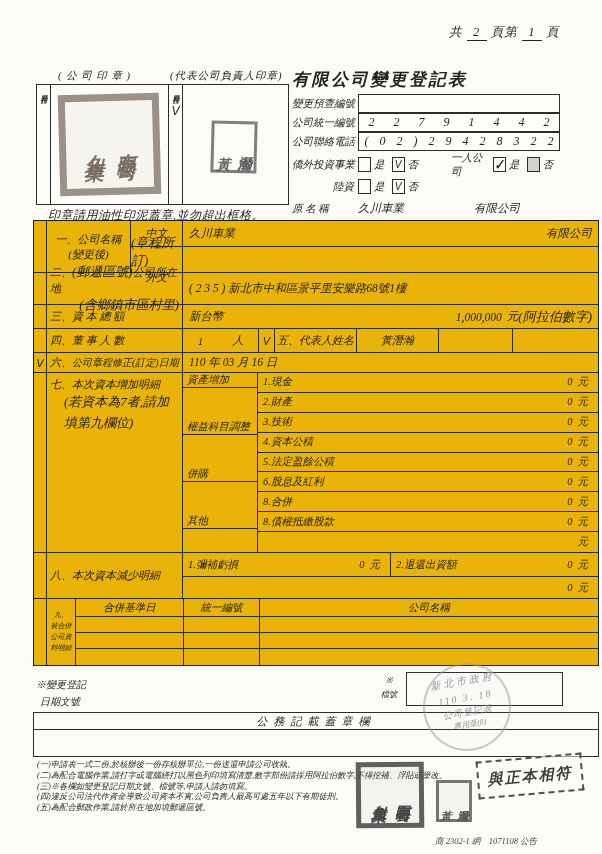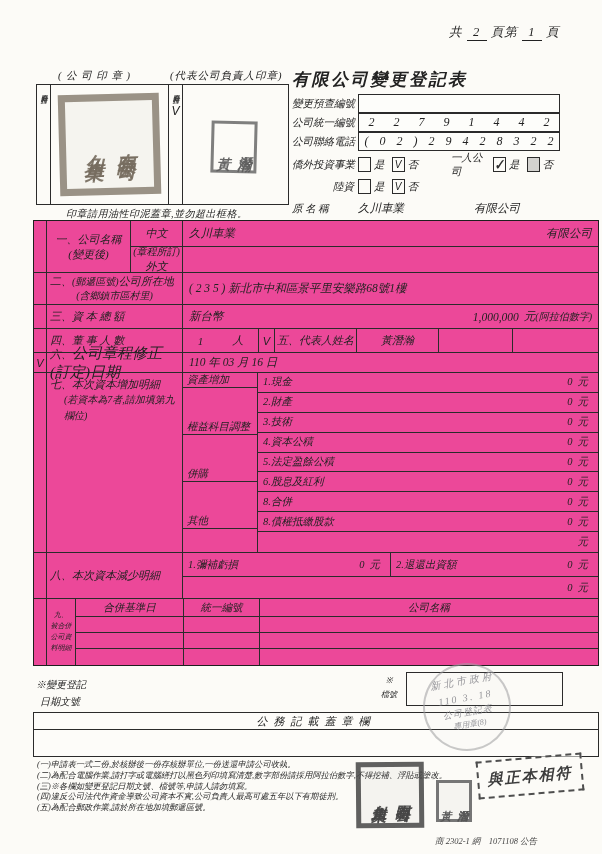--- a/index.html
+++ b/index.html
@@ -19,47 +19,47 @@
 .sc1{width:132px;border-right:1px solid #2b2b2b;}
 .sc2{flex:1;}
 .seal-strip{position:absolute;left:0;top:0;bottom:0;width:14px;border-right:1px solid #2b2b2b;display:flex;flex-direction:column;align-items:center;padding-top:5px;}
 .vtext{writing-mode:vertical-rl;text-orientation:upright;font-size:6.5px;letter-spacing:.5px;color:#333;}
 .strip-v{font-size:12px;margin-top:3px;font-family:"Liberation Sans",sans-serif;}
 .seal-co{position:absolute;left:22px;top:9px;width:101px;height:101px;border:7px solid rgba(128,118,104,.78);display:flex;align-items:center;justify-content:center;gap:6px;color:rgba(118,108,95,.92);transform:rotate(-1.5deg);background:rgba(160,150,135,.07);}
 .vcol{writing-mode:vertical-rl;text-orientation:upright;}
 .seal-co .vcol{font-weight:bold;font-size:19px;letter-spacing:3px;}
 .seal-rep{position:absolute;left:42px;top:36px;width:46px;height:52px;border:3px solid rgba(105,105,105,.85);display:flex;align-items:center;justify-content:center;gap:3px;color:rgba(95,95,95,.95);font-weight:bold;transform:rotate(1.5deg);}
 .seal-rep .vcol{font-size:14px;letter-spacing:2px;}
-.seal-note{position:absolute;top:207px;left:66px;font-size:10px;letter-spacing:.5px;}
+.seal-note{position:absolute;top:207px;left:48px;font-size:12px;letter-spacing:.5px;}
 .form-title{position:absolute;top:68px;left:292px;font-size:17px;font-weight:bold;letter-spacing:2.5px;}
 .hfields{position:absolute;top:94px;left:292px;width:268px;}
 .hrow{display:flex;align-items:center;height:19px;}
 .hlabel{width:66px;font-size:10.5px;flex:none;}
 .hlabel.right{text-align:right;padding-right:4px;}
 .hbox{flex:1;height:19px;border:1px solid #2b2b2b;display:flex;align-items:center;justify-content:space-around;font-size:12px;margin-top:-1px;background:#fdfdfa;}
 .hrow2{display:flex;align-items:center;margin-top:5px;height:17px;}
 .cb{width:13px;height:15px;border:1px solid #2b2b2b;display:inline-flex;align-items:center;justify-content:center;font-size:10px;flex:none;font-family:"Liberation Sans",sans-serif;}
 .cb.smudge{background:rgba(150,150,148,.4);}
 .cblabel{font-size:10.5px;margin:0 7px 0 3px;}
 .gap{width:26px;flex:none;}
 .op-label{font-size:10.5px;margin-right:4px;}
 .hand{display:inline-block;transform:rotate(-10deg) scale(1.3);font-weight:bold;color:#2e2e2e;}
 .orig-suffix{margin-left:auto;padding-right:40px;}
-.mtable{position:absolute;top:220px;left:33px;width:566px;border:1.5px solid #1f1f1f;display:flex;flex-direction:column;font-size:11px;background:#ec4899;}
+.mtable{position:absolute;top:220px;left:33px;width:566px;border:1.5px solid #1f1f1f;display:flex;flex-direction:column;font-size:11px;background:#eab308;}
 .mrow{display:flex;flex-direction:row;}
 .ck{width:13px;border-right:1px solid #2b2b2b;display:flex;align-items:center;justify-content:center;font-size:11px;flex:none;font-family:"Liberation Sans",sans-serif;}
 .mlabel{border-right:1px solid #2b2b2b;display:flex;flex-direction:column;justify-content:center;padding:2px 3px;flex:none;}
 .w84{width:84px;align-items:center;text-align:center;}
 .w136{width:136px;}
 .mlabel.top{justify-content:flex-start;padding-top:4px;}
 .sublabel{width:52px;border-right:1px solid #2b2b2b;display:flex;flex-direction:column;align-items:center;justify-content:center;flex:none;}
 .val{flex:1;display:flex;align-items:center;padding:0 6px;font-size:11.5px;}
 .push{margin-left:auto;}
-.tiny{font-size:10px;}
-.small9{font-size:15px;}
+.tiny{font-size:13px;}
+.small9{font-size:10px;}
 .srow{display:flex;flex-direction:row;}
 .cell-c{display:flex;align-items:center;justify-content:center;flex:none;}
 .gcol{width:75px;border-right:1px solid #2b2b2b;display:flex;flex-direction:column;flex:none;gap:32px;}
 .gcell{display:flex;align-items:center;padding-left:4px;font-size:10.5px;}
 .irow{display:flex;align-items:center;padding:0 10px 0 5px;font-size:10.5px;height:20px;}
 .ival{margin-left:auto;display:flex;gap:5px;align-items:baseline;}
 .vlabel{width:29px;border-right:1px solid #2b2b2b;display:flex;flex-direction:column;align-items:center;justify-content:center;font-size:7px;line-height:1.6;flex:none;}
 .s9c1{width:108px;border-right:1px solid #2b2b2b;display:flex;align-items:center;justify-content:center;flex:none;font-size:10.5px;}
 .s9c2{width:76px;border-right:1px solid #2b2b2b;display:flex;align-items:center;justify-content:center;flex:none;font-size:10.5px;}
 .s9c3{display:flex;align-items:center;justify-content:center;font-size:10.5px;}
@@ -215,21 +215,21 @@
           </div>
           <div class="val"></div>
         </div>
       </div>
     </div>
 
     <div class="mrow bb" style="height:32px">
       <div class="ck"></div>
       <div class="mlabel w136">
         <div><span>二、</span><span class="tiny">(郵遞區號)</span><span>公司所在地</span></div>
-        <div class="tiny" style="text-align:center">(含鄉鎮市區村里)</div>
+        <div class="tiny" style="text-align:right">(含鄉鎮市區村里)</div>
       </div>
       <div class="val">( 2 3 5 ) 新北市中和區景平里安樂路68號1樓</div>
     </div>
 
     <div class="mrow bb" style="height:24px">
       <div class="ck"></div>
       <div class="mlabel w136">三、資  本  總  額</div>
       <div class="val">
         <span>新台幣</span>
         <span class="push">1,000,000</span>

